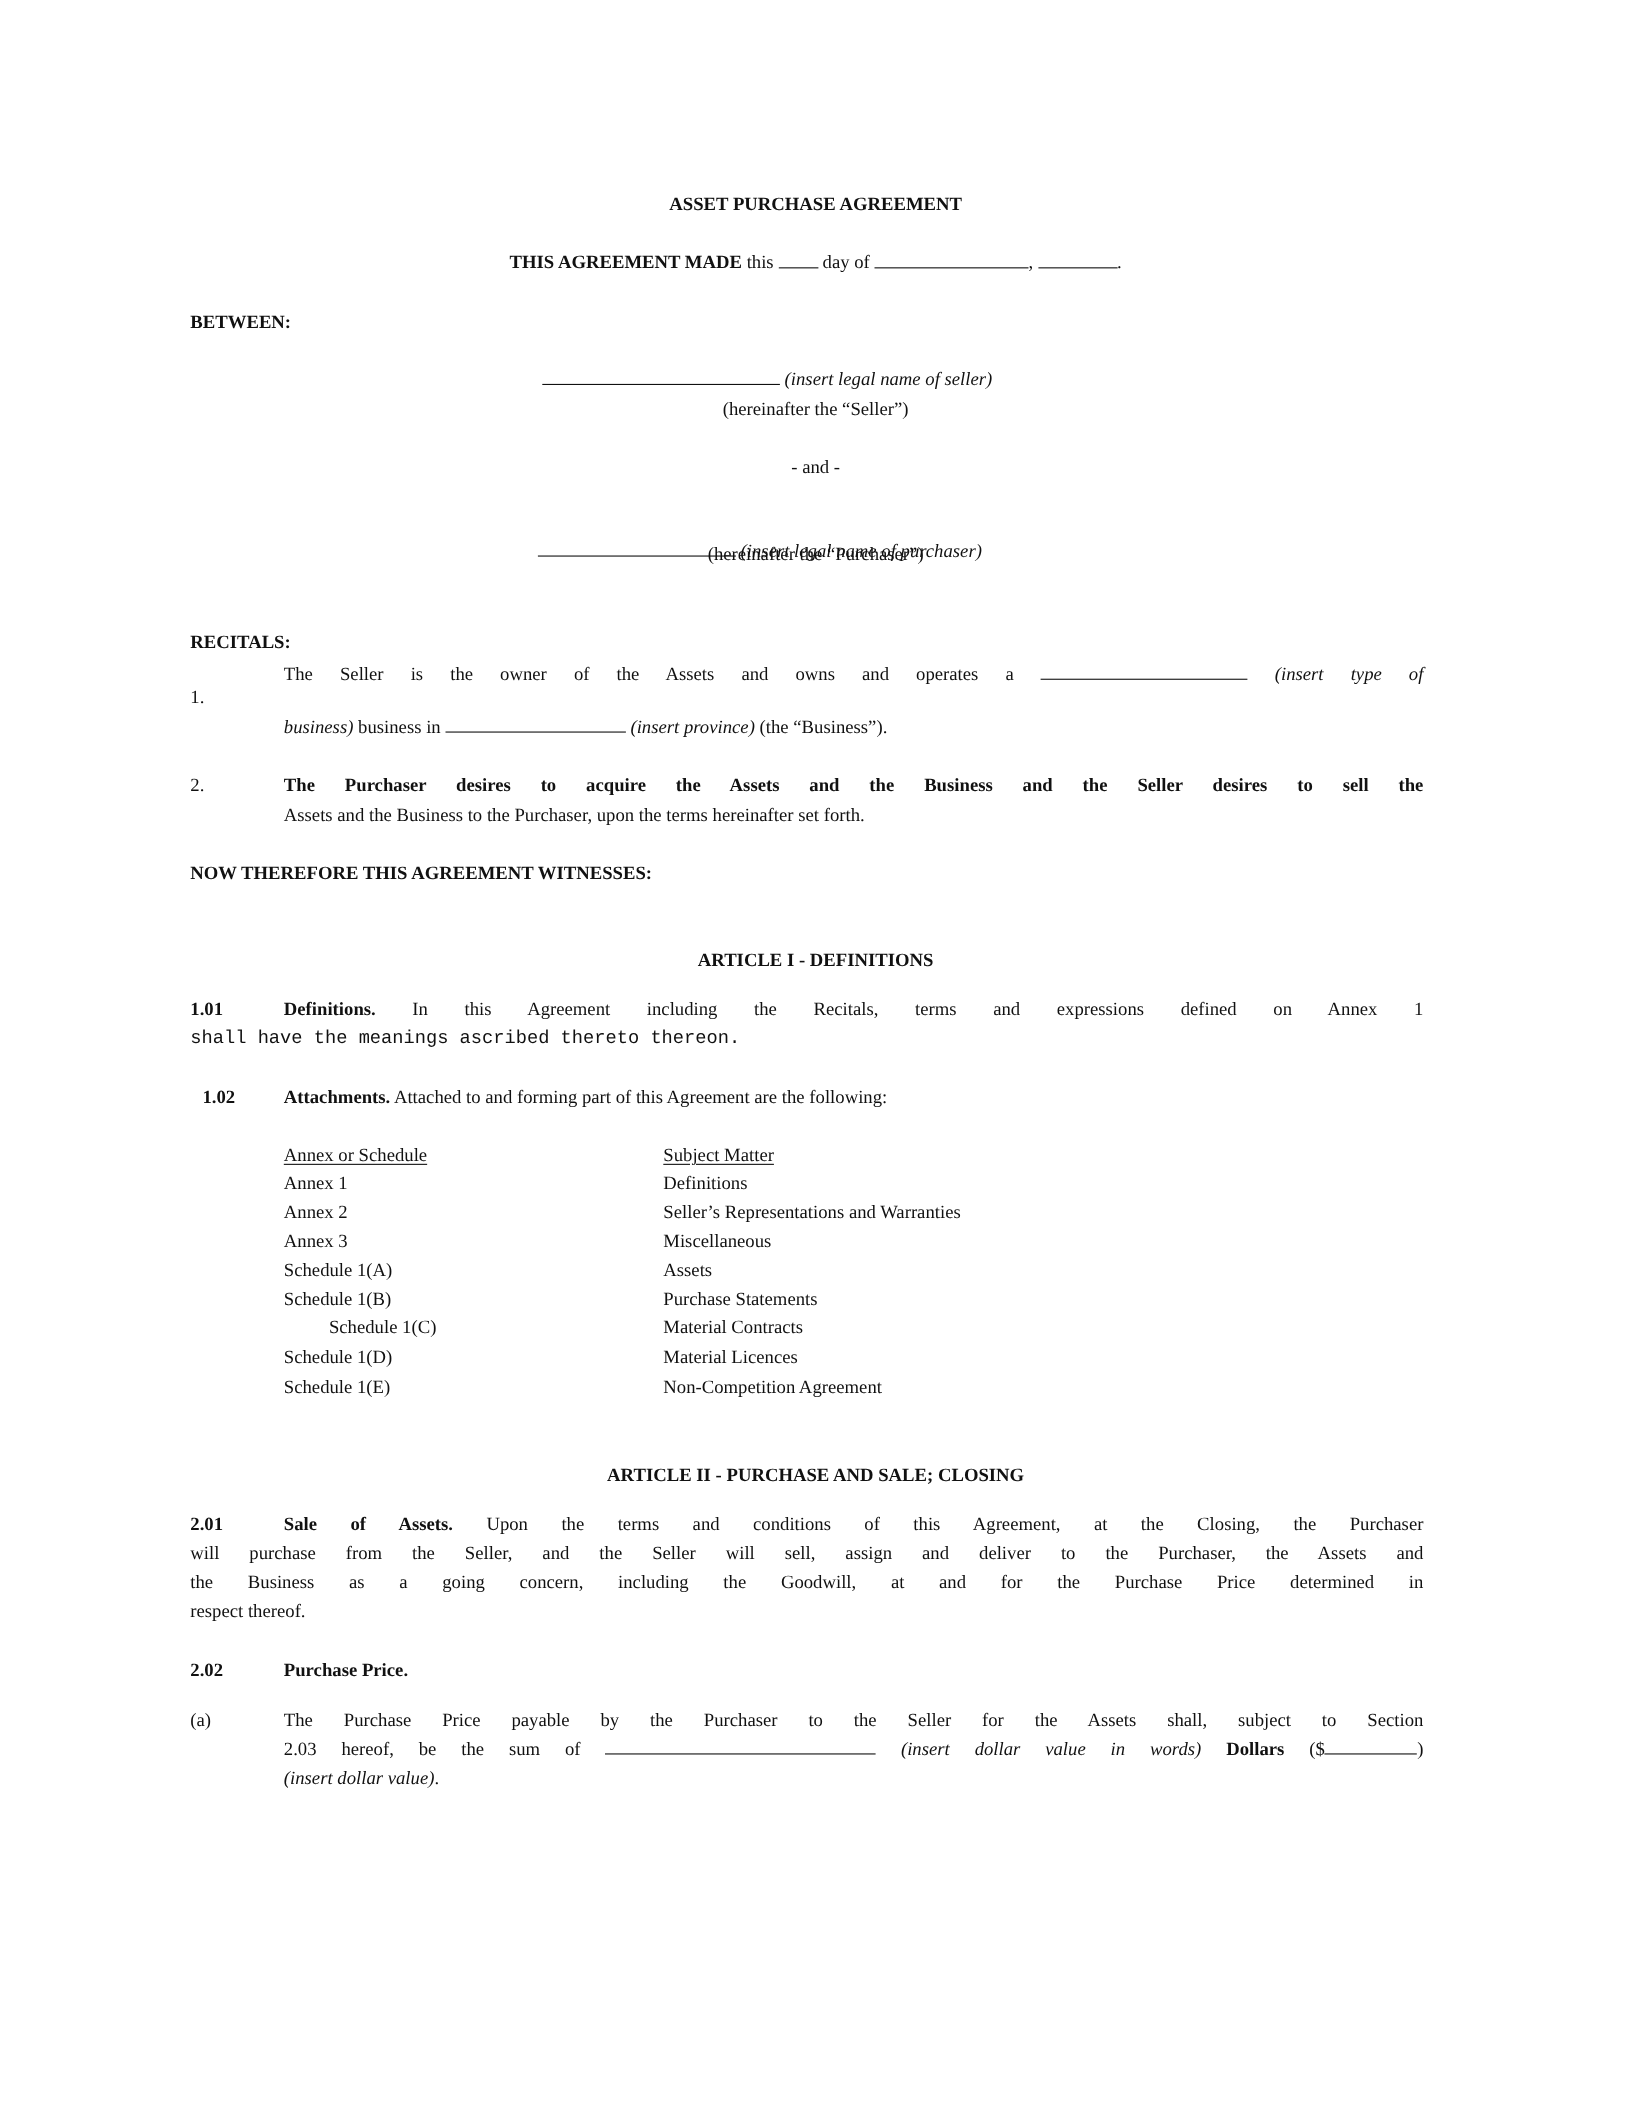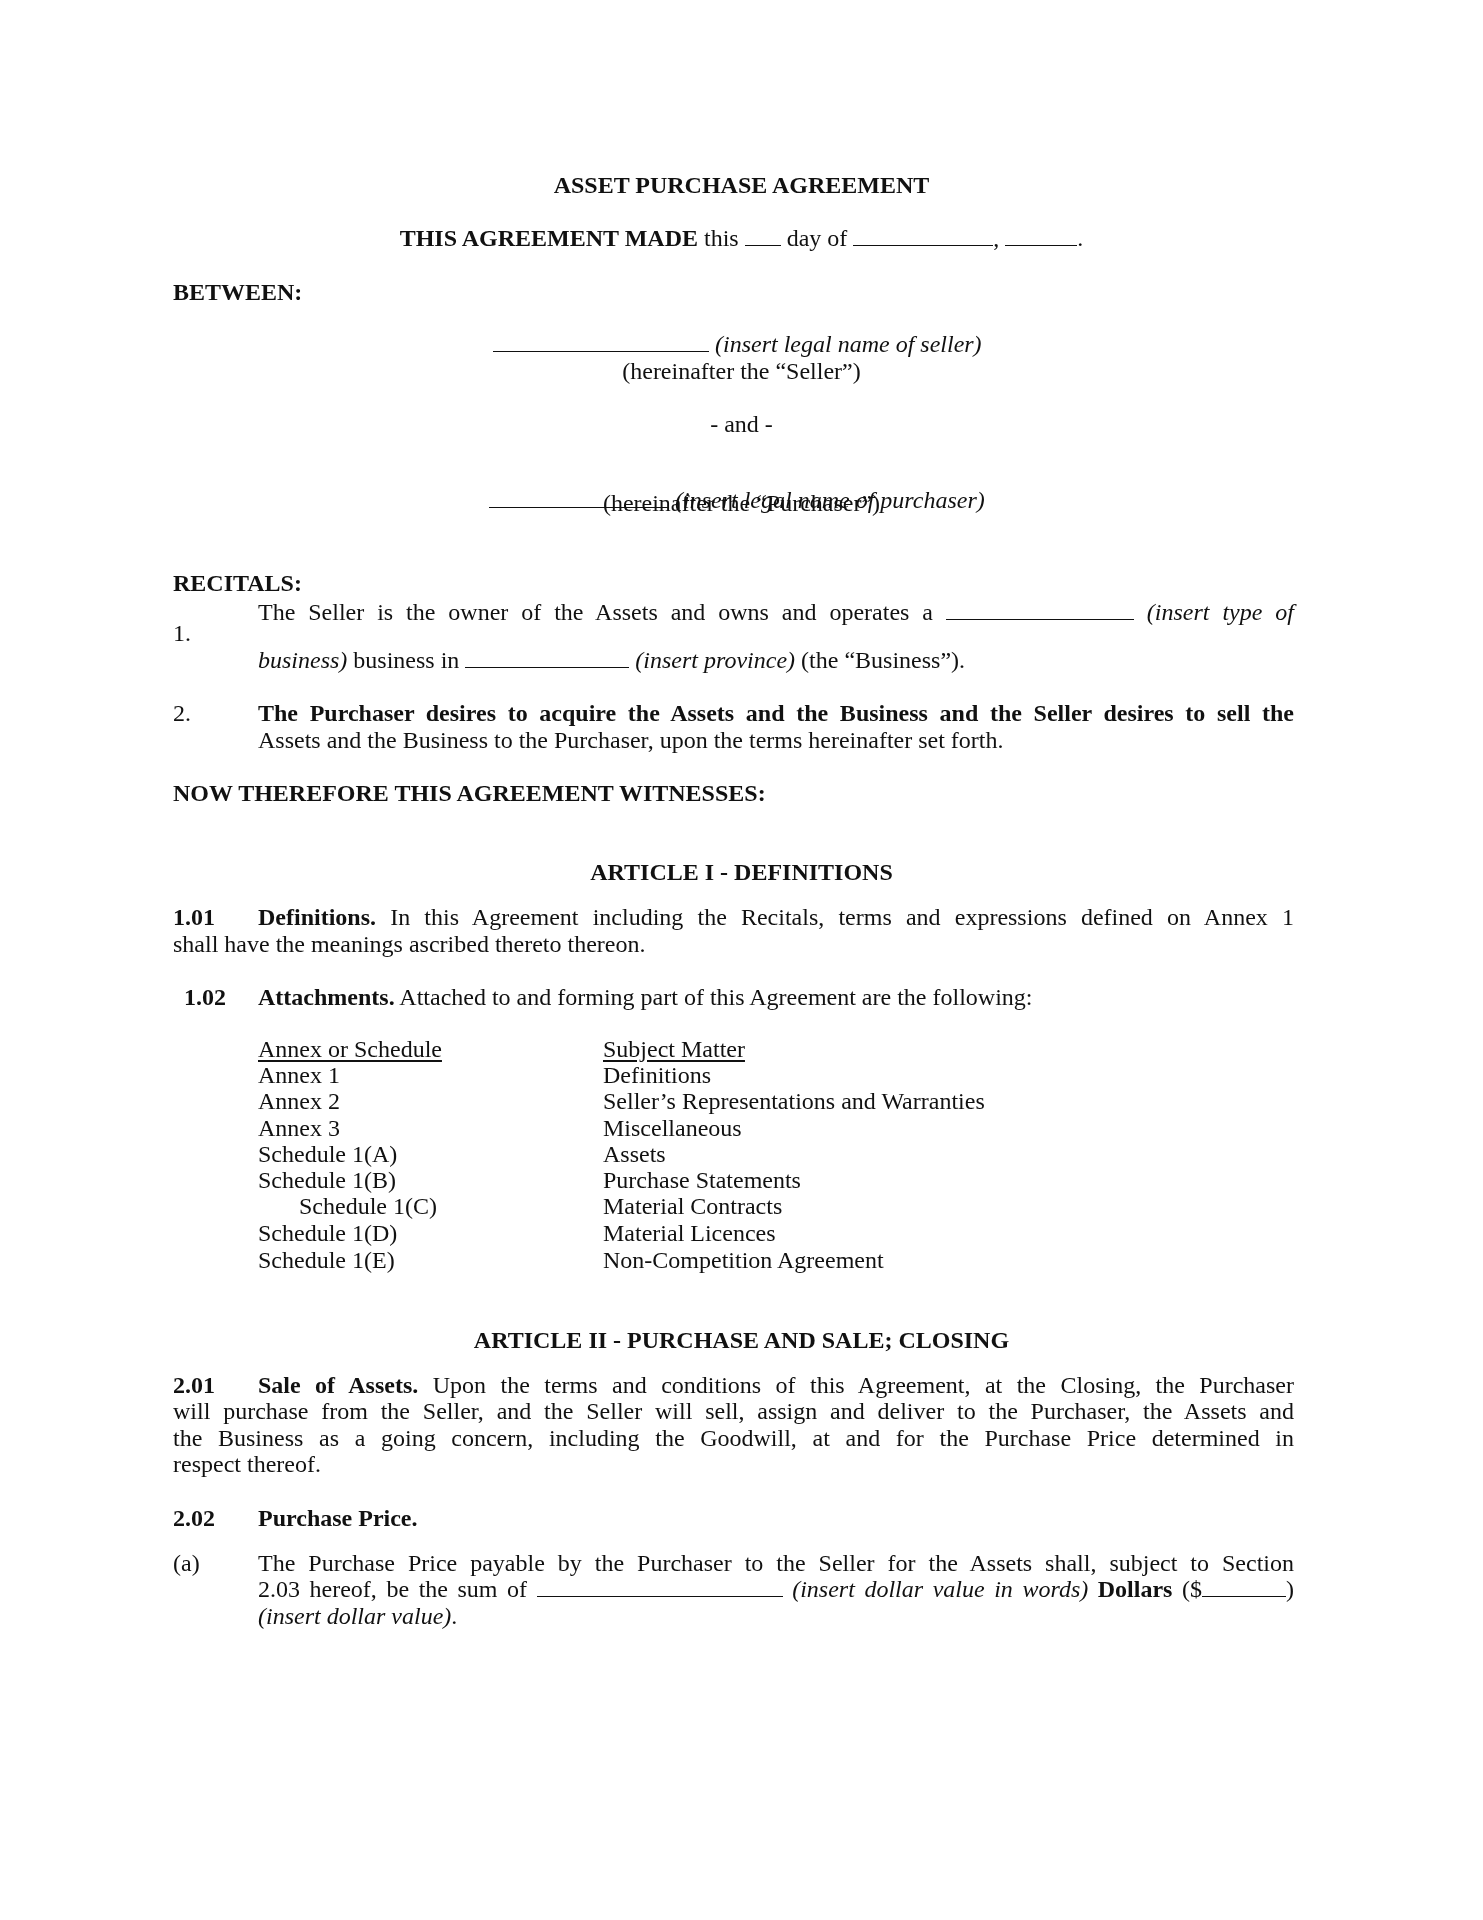--- a/index.html
+++ b/index.html
@@ -1,19 +1,19 @@
 <!DOCTYPE html>
 <html><head>
 <meta charset="utf-8">
 <style>
   html, body { margin:0; padding:0; background:#ffffff; }
   body { width:1483px; height:1920px; position:relative; overflow:hidden;
          font-family:"Liberation Serif", "DejaVu Serif", serif; color:#111; }
   .page { position:absolute; left:0; top:0; width:1483px; height:1920px; background:#fff; }
-  .ln { position:absolute; font-size:24px; line-height:27px; white-space:nowrap; }
+  .ln { position:absolute; font-size:17px; line-height:27px; white-space:nowrap; }
   .b { font-weight:bold; }
   .i { font-style:italic; }
   .c { left:0; width:1483px; text-align:center; }
   .blank { display:inline-block; border-bottom:1.3px solid #111; height:18px; vertical-align:baseline; }
   .u { text-decoration:underline; text-underline-offset:3px; }
   .just { text-align:justify; text-align-last:justify; white-space:normal; }
 </style>
 </head>
 <body>
 
@@ -68,21 +68,21 @@
 
   <div class="ln b" style="top:780px; left:173px;">NOW THEREFORE THIS AGREEMENT WITNESSES:</div>
 
   <div class="ln c b" style="top:859px;">ARTICLE I - DEFINITIONS</div>
 
   <div class="ln b" style="top:904px; left:173px;">1.01</div>
   <div class="ln just" style="top:904px; left:258px; width:1036px;">
     <span class="b">Definitions.</span>
     <span>In this Agreement including the Recitals, terms and expressions defined on Annex 1</span>
   </div>
-  <div class="ln" style="top:931px; left:173px;">shall have the meanings ascribed thereto thereon.</div>
+  <div class="ln" style="top:931px; left:173px;font-family:Liberation Mono, monospace;">shall have the meanings ascribed thereto thereon.</div>
 
   <div class="ln b" style="top:984px; left:184px;">1.02</div>
   <div class="ln" style="top:984px; left:258px;">
     <span class="b">Attachments.</span>
     <span>Attached to and forming part of this Agreement are the following:</span>
   </div>
 
   <div>
     <div class="ln u" style="top:1036px; left:258px;">Annex or Schedule</div>
     <div class="ln u" style="top:1036px; left:603px;">Subject Matter</div>

